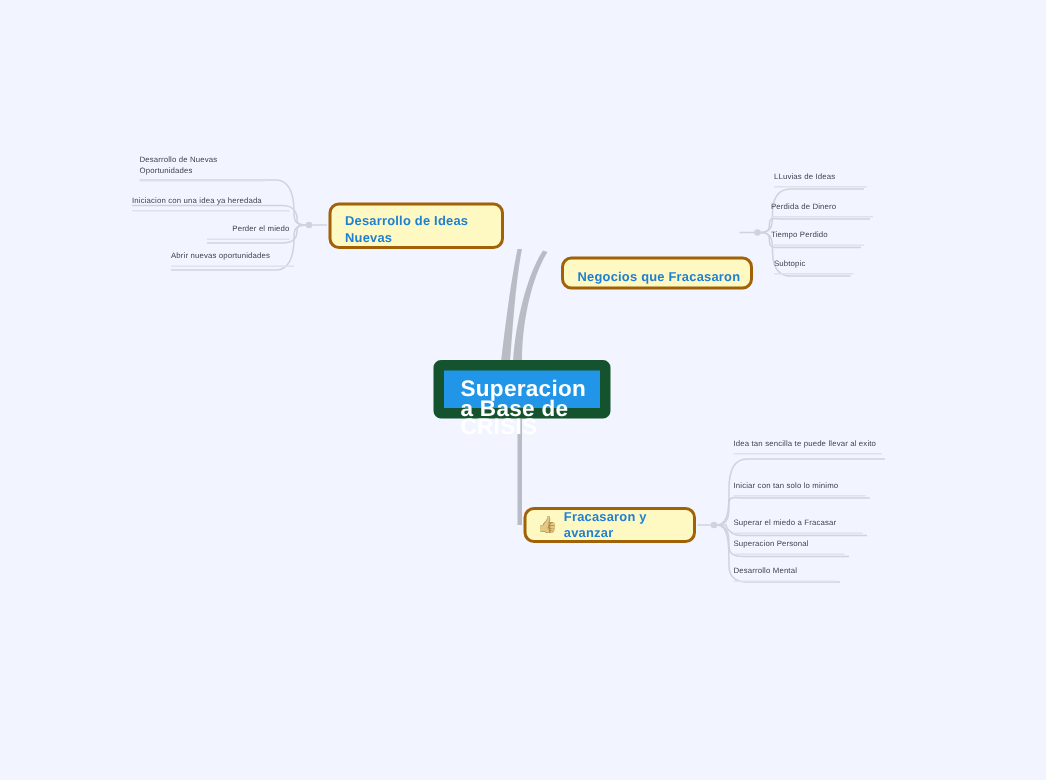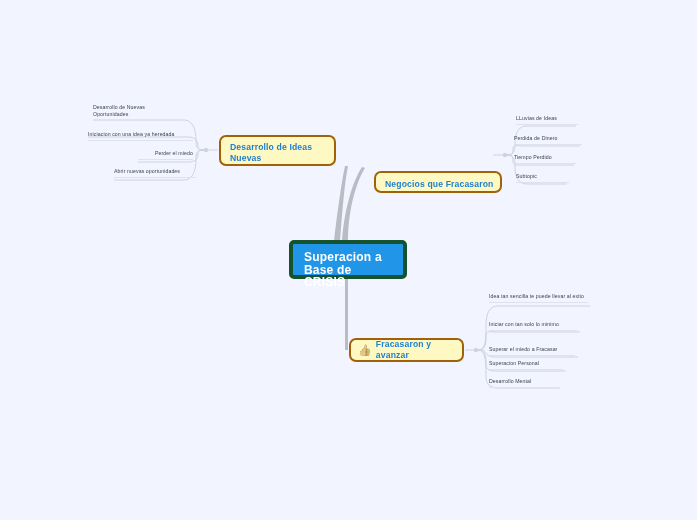--- a/index.html
+++ b/index.html
@@ -24,24 +24,24 @@
     width: 697px; height: 520px;
     pointer-events: none;
   }
 
   
   .central {
     position: absolute;
     left: 289px; top: 240px;
     width: 118px; height: 39px;
     background: #2196e8;
-    border: 4px solid #14532d;
+    border: 7px solid #14532d;
     border-radius: 5px;
     color: #ffffff;
-    font-size: 12px;
+    font-size: 15px;
     font-weight: bold;
     line-height: 12.5px;
     letter-spacing: .2px;
     padding: 7px 12px 0 11px;
     z-index: 6;
   }
 
   
   .branch {
     position: absolute;

